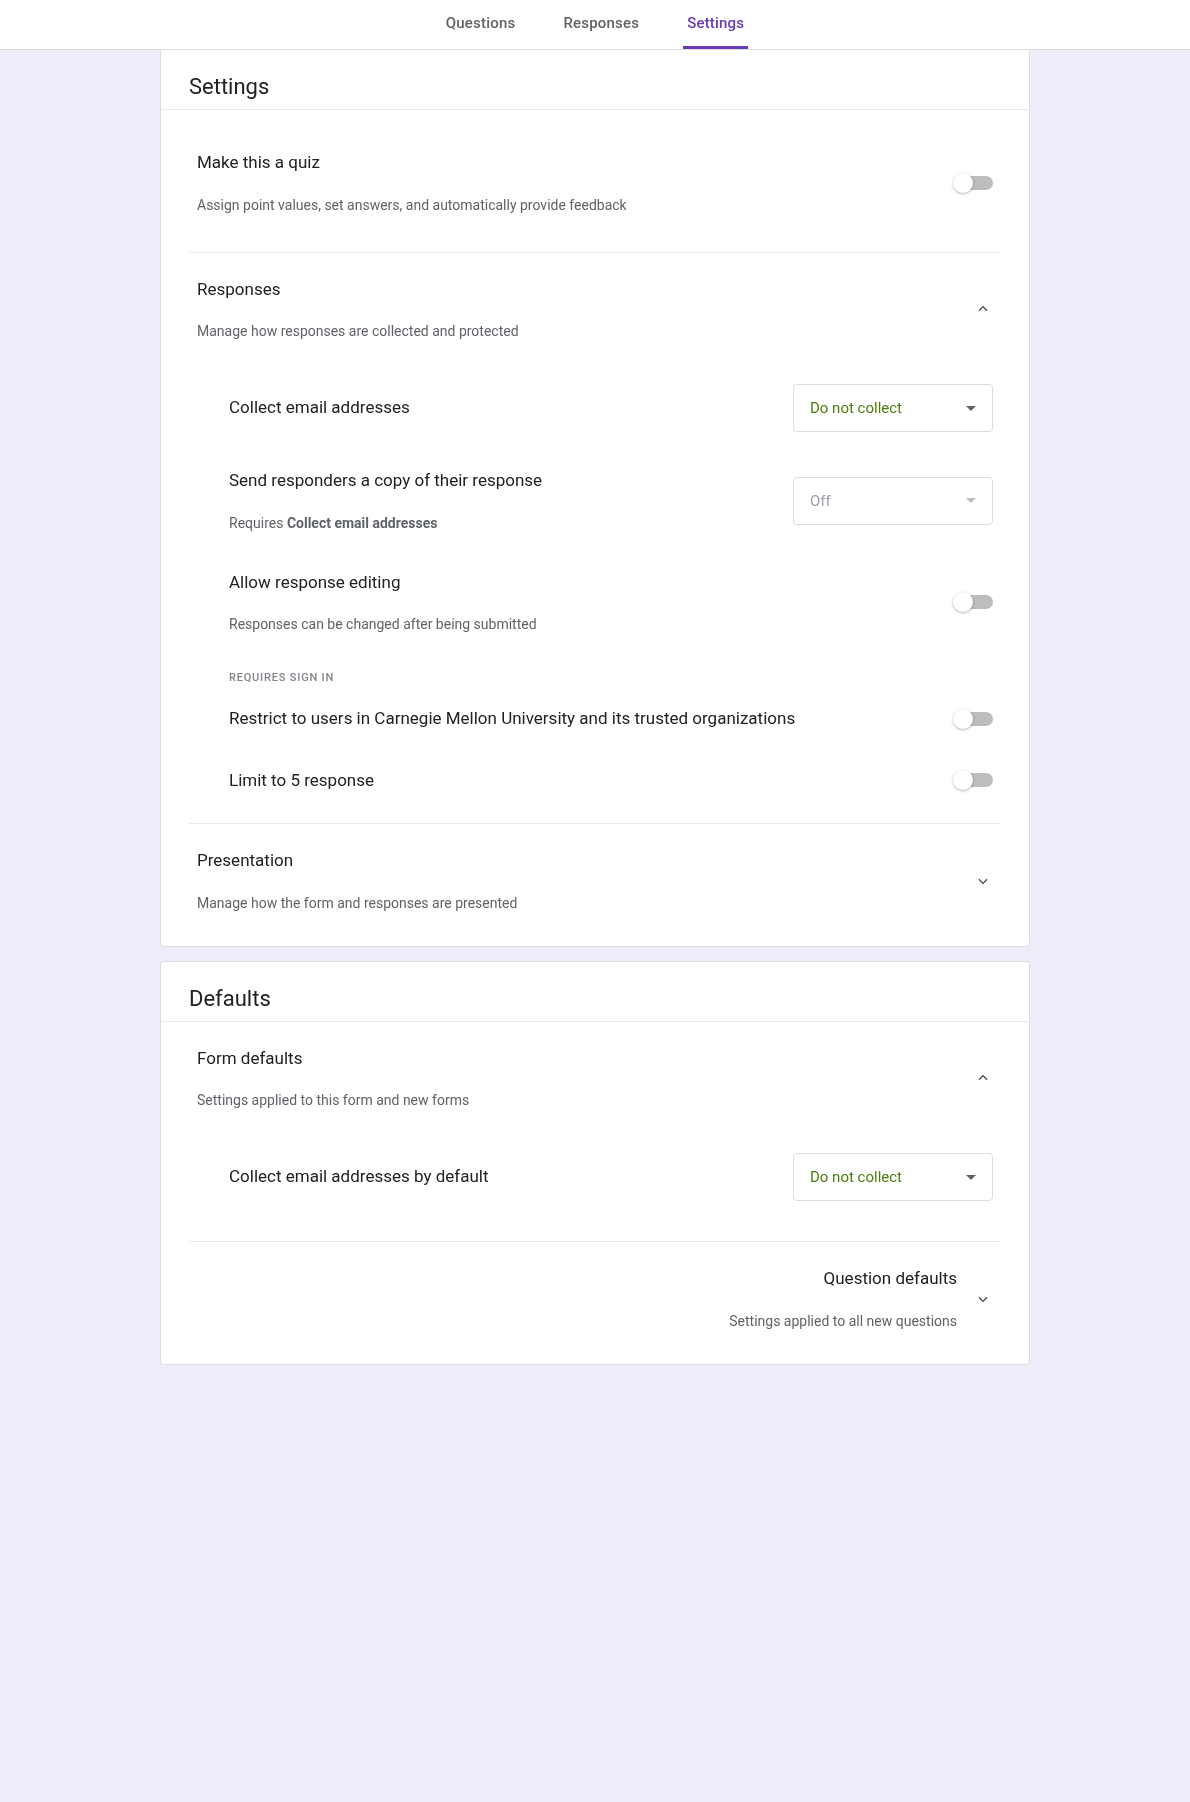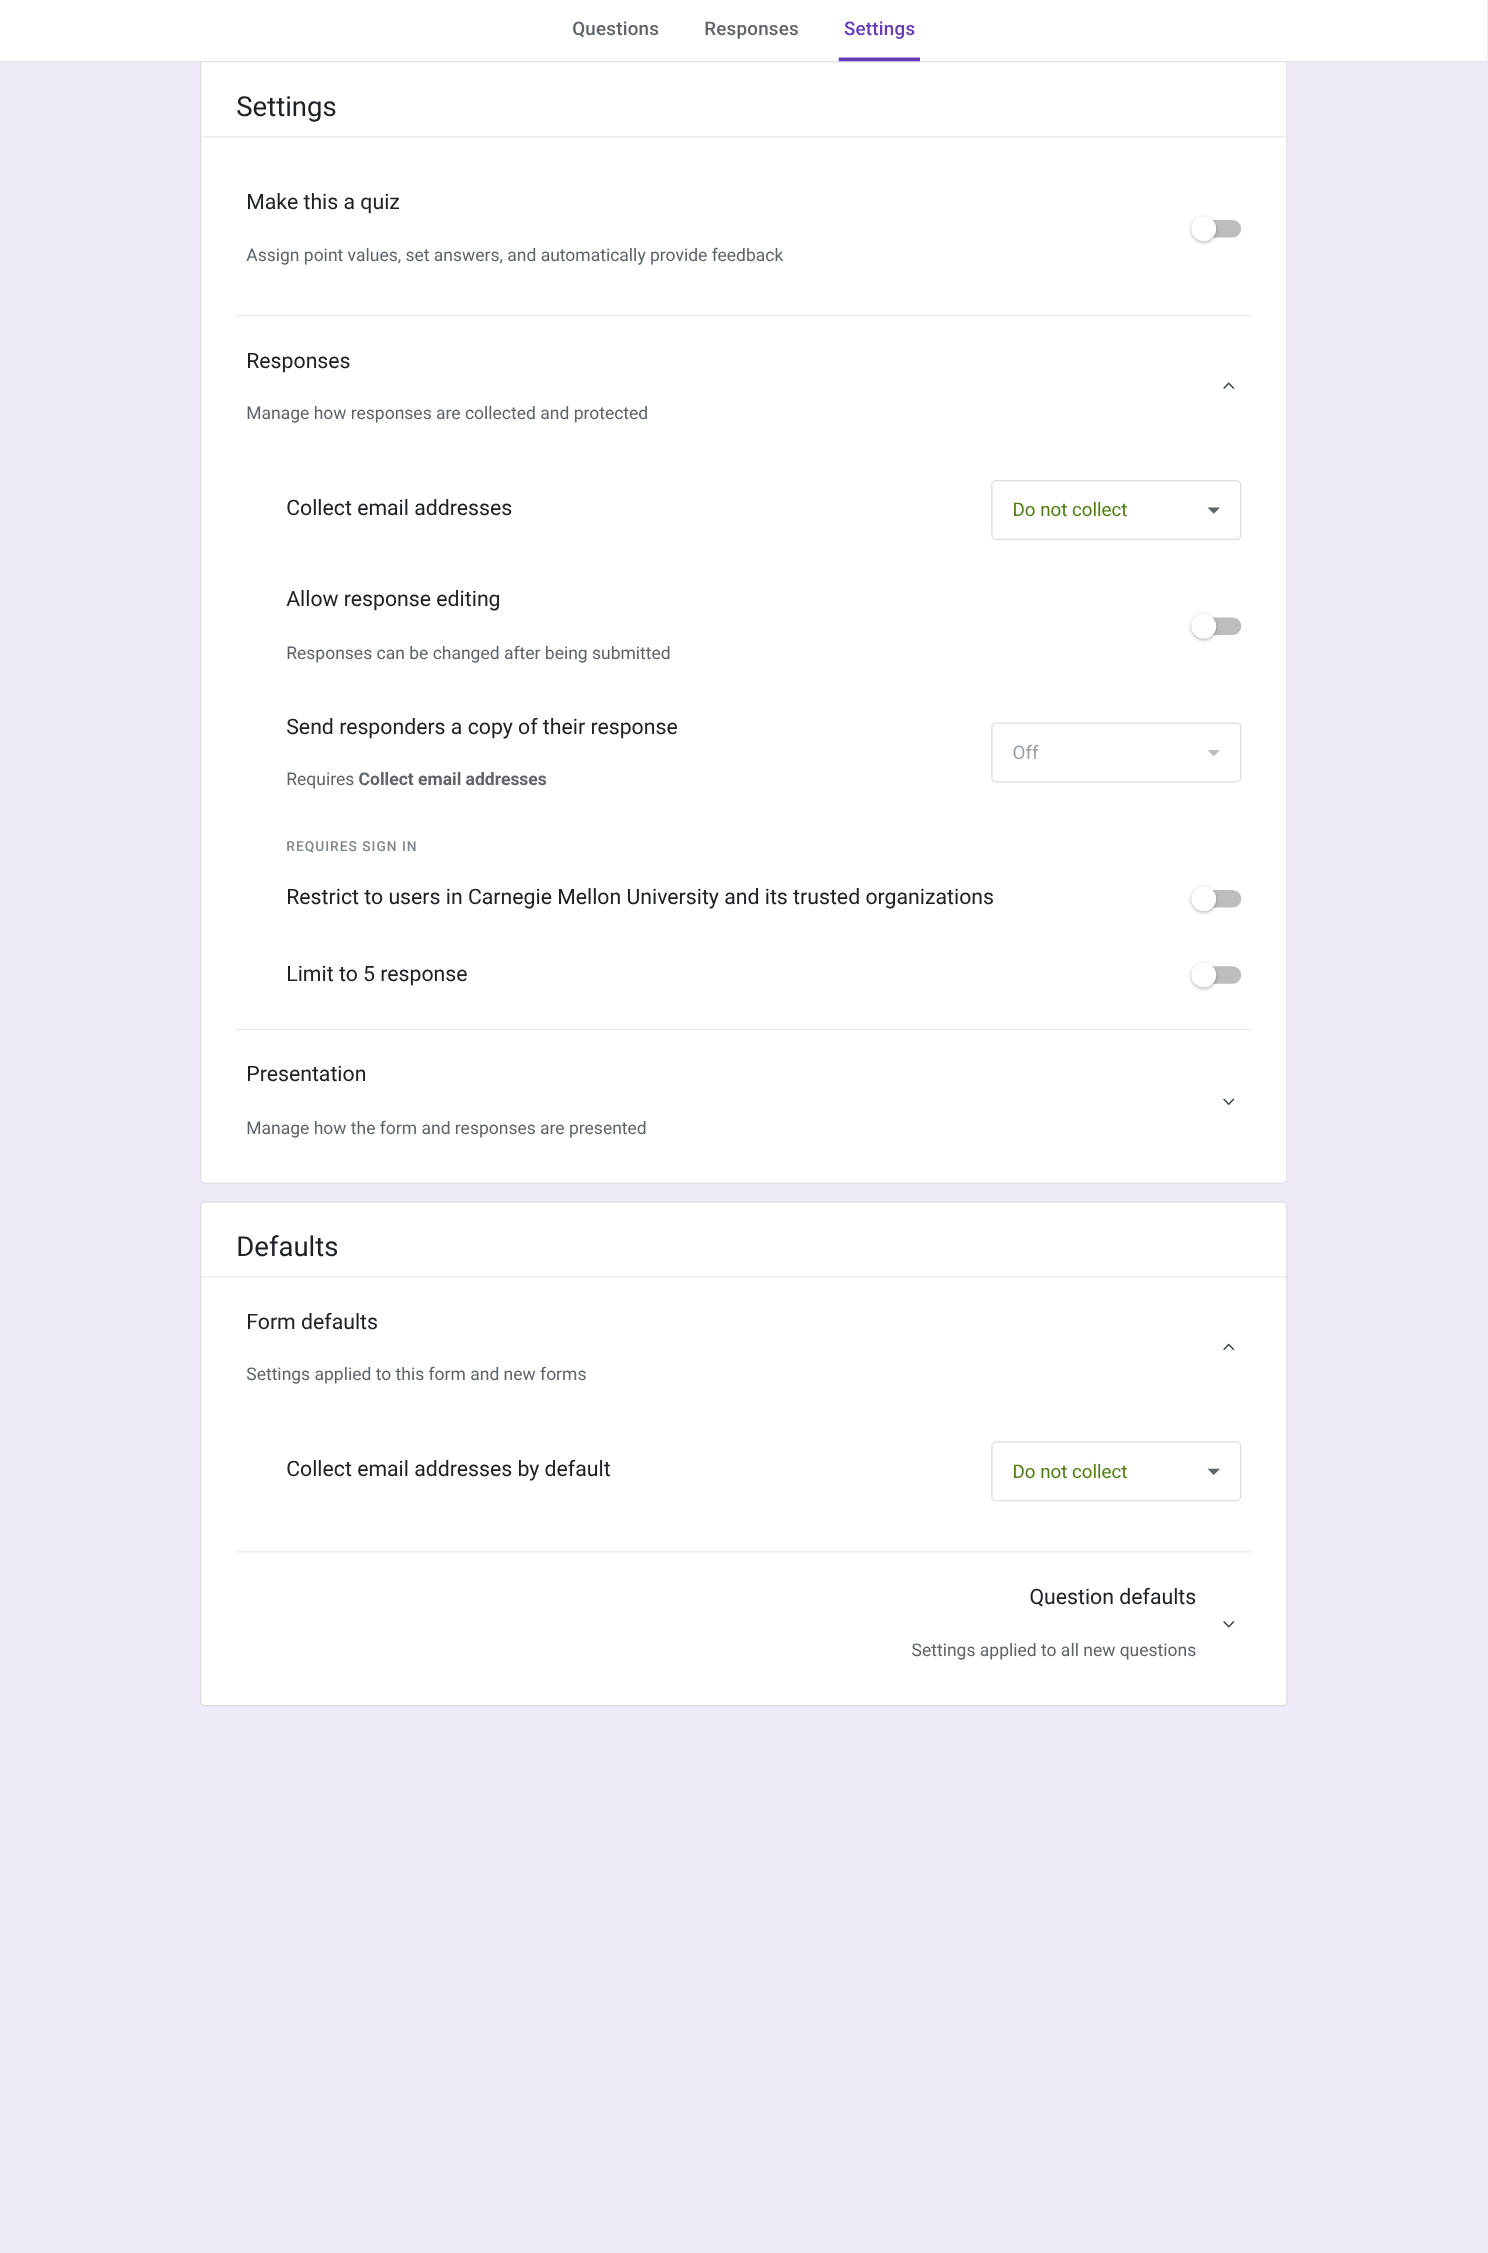--- a/index.html
+++ b/index.html
@@ -7,21 +7,21 @@
     font-family: 'Google Sans', Roboto, Arial, sans-serif;
     background: #f0ebf8;
     color: #202124;
     font-size: 14px;
   }
   .tabs {
     display: flex;
     justify-content: center;
     background: #fff;
     border-bottom: 1px solid #dadce0;
-    gap: 28px;
+    gap: 40px;
   }
   .tab {
     padding: 14px 4px;
     font-size: 15px;
     font-weight: 500;
     color: #5f6368;
     cursor: pointer;
     border-bottom: 3px solid transparent;
     letter-spacing: 0.2px;
   }
@@ -155,37 +155,37 @@
           <div class="row">
             <div class="row-title">Collect email addresses</div>
             <div class="dropdown">
               <span>Do not collect</span>
               <span class="caret-down"></span>
             </div>
           </div>
 
           <div class="row">
             <div class="row-text">
+              <div class="row-title">Send responders a copy of their response</div>
+              <div class="row-sub"><span>Requires </span><span class="bold">Collect email addresses</span></div>
+            </div>
+            <div class="dropdown disabled">
+              <span>Off</span>
+              <span class="caret-down"></span>
+            </div>
+          </div>
+
+          <div class="row">
+            <div class="row-text">
               <div class="row-title">Allow response editing</div>
               <div class="row-sub">Responses can be changed after being submitted</div>
             </div>
             <div class="toggle">
                 <div class="knob"></div>
               </div>
-          </div>
-
-          <div class="row">
-            <div class="row-text">
-              <div class="row-title">Send responders a copy of their response</div>
-              <div class="row-sub"><span>Requires </span><span class="bold">Collect email addresses</span></div>
-            </div>
-            <div class="dropdown disabled">
-              <span>Off</span>
-              <span class="caret-down"></span>
-            </div>
           </div>
 
           <div class="subhead">REQUIRES SIGN IN</div>
 
           <div class="row">
             <div class="row-title">Restrict to users in Carnegie Mellon University and its trusted organizations</div>
             <div class="toggle">
                 <div class="knob"></div>
               </div>
           </div>

